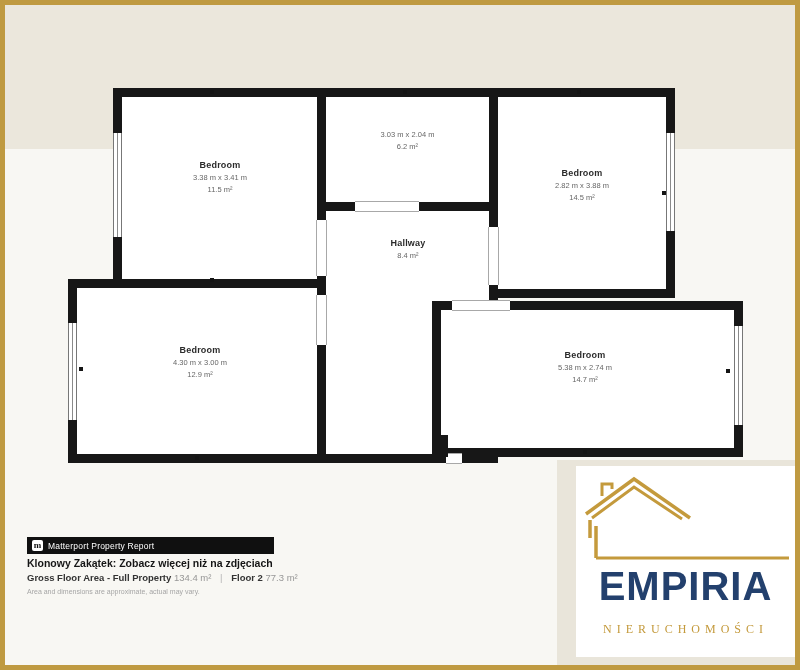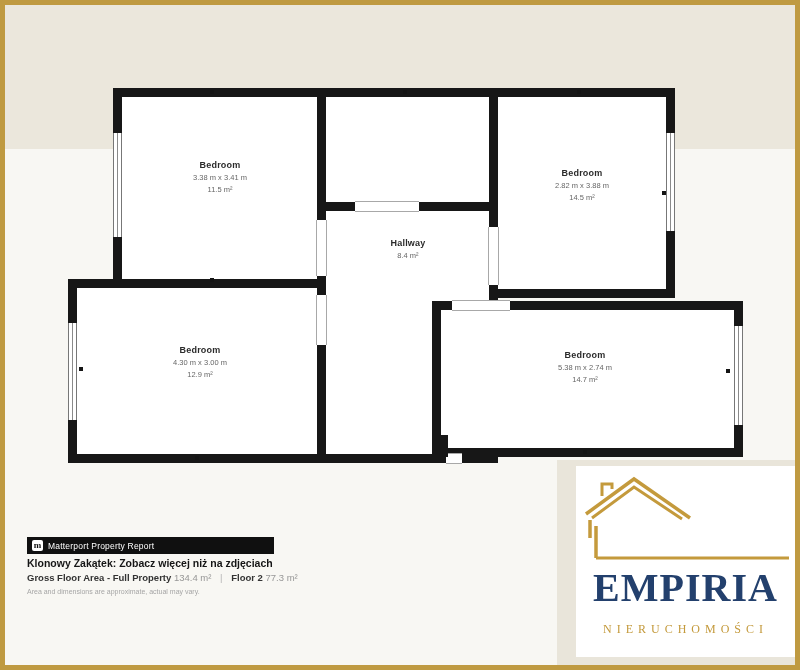--- a/index.html
+++ b/index.html
@@ -55,21 +55,21 @@
   .rep-title{position:absolute;left:22px;top:552px;font-size:10.5px;font-weight:bold;color:#151515;}
   .rep-stats{position:absolute;left:22px;top:567px;font-size:9.5px;color:#979797;}
   .rep-stats .lbl{font-weight:bold;color:#333;}
   .rep-stats .sep{color:#b5b5b5;margin:0 6px;}
   .rep-disc{position:absolute;left:22px;top:583px;font-size:7px;color:#a6a6a6;}
 
   
   .logo-card{position:absolute;left:571px;top:461px;width:219px;height:191px;background:#fff;}
   .logo-house{position:absolute;left:0;top:6px;width:219px;height:92px;}
   .logo-brand{position:absolute;left:0;top:98px;width:219px;text-align:center;
-              font-family:Liberation Serif, serif;font-weight:600;font-size:40px;
+              font-family:Liberation Sans, sans-serif;font-weight:600;font-size:40px;
               color:#23406d;letter-spacing:1px;}
   .logo-sub{position:absolute;left:0;top:156px;width:219px;text-align:center;
             font-family:"Liberation Serif",serif;font-size:12px;letter-spacing:5px;
             color:#c49a3c;}
 </style>
 </head>
 <body>
 
 <div class="canvas">
 
@@ -105,20 +105,24 @@
     <div class="tick" style="left:74px;top:362px;"></div>
     <div class="tick" style="left:657px;top:186px;"></div>
     <div class="tick" style="left:721px;top:364px;"></div>
     <div class="tick" style="left:190px;top:451px;"></div>
     <div class="tick" style="left:578px;top:445px;"></div>
 
     <div class="label l-tl">
       <div class="nm">Bedroom</div>
       <div class="dm">3.38 m x 3.41 m</div>
       <div class="ar">11.5 m²</div>
+    </div>
+    <div class="label l-tm">
+      <div class="dm">3.03 m x 2.04 m</div>
+      <div class="ar">6.2 m²</div>
     </div>
     <div class="label l-tr">
       <div class="nm">Bedroom</div>
       <div class="dm">2.82 m x 3.88 m</div>
       <div class="ar">14.5 m²</div>
     </div>
     <div class="label l-hall">
       <div class="nm">Hallway</div>
       <div class="ar">8.4 m²</div>
     </div>

